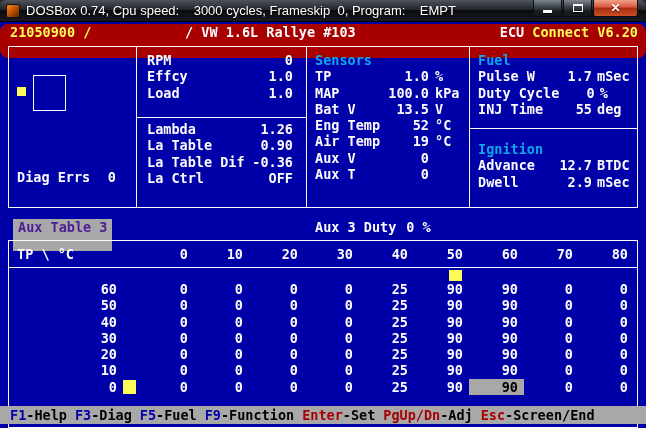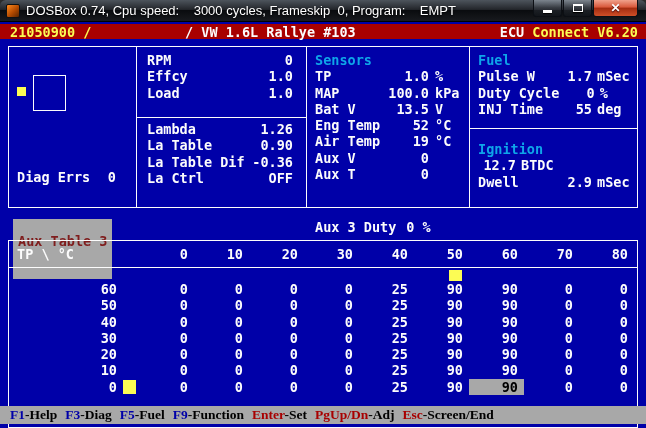--- a/index.html
+++ b/index.html
@@ -24,21 +24,21 @@
   .glyph-min{width:9px;height:3px;background:#fff;margin-top:7px;box-shadow:0 1px 1px #000;}
   .glyph-max{width:10px;height:8px;border:1px solid #fff;border-top:2px solid #fff;box-sizing:border-box;box-shadow:0 1px 1px #000;}
   .glyph-close{color:#fff;font-family:"Liberation Sans",sans-serif;font-size:12px;font-weight:bold;
     line-height:15px;text-shadow:0 1px 1px #400;}
 
   
   .screen{position:absolute;top:22px;left:0;width:646px;height:406px;background:#0000A8;
     color:#FCFCFC;font-size:13.5px;line-height:16.3px;font-weight:bold;}
   .y{color:#FCFC54;} .w{color:#FCFCFC;}
 
-  .redbar{position:absolute;top:2px;left:0;width:100%;height:15px;background:#A80000;line-height:17px;}
+  .redbar{position:absolute;top:2px;left:0;width:100%;height:34px;background:#A80000;line-height:17px;border-radius:8px;}
   .redbar .rid{position:absolute;left:10px;white-space:pre;}
   .redbar .rmid{position:absolute;left:185px;white-space:pre;}
   .redbar .rright{position:absolute;right:8px;white-space:pre;}
 
   
   .panel-box{position:absolute;left:8px;top:24px;width:630px;height:162px;
     border:1px solid #FCFCFC;box-sizing:border-box;}
   .pcol{position:absolute;top:0;height:100%;box-sizing:border-box;}
   .pcol1{left:0;width:127px;}
   .pcol2{left:127px;width:170px;border-left:1px solid #FCFCFC;}
@@ -60,42 +60,42 @@
   .funit{width:40px;padding-left:5px;white-space:pre;}
   .led{position:absolute;left:8px;top:40px;width:9px;height:9px;background:#FCFC54;}
   .indicator{position:absolute;left:24px;top:28px;width:31px;height:34px;border:1px solid #FCFCFC;}
   .diagrow{position:absolute;left:0;top:122px;width:100%;display:flex;
     padding:0 20px 0 8px;box-sizing:border-box;}
   .diagrow .plabel{flex:1;}
   .diagrow .dv{text-align:right;white-space:pre;}
 
   
   .aux-chip{position:absolute;left:13px;top:197px;height:32px;line-height:16px;background:#A8A8A8;
-    color:#7f1d1d;padding:14px 5px;white-space:pre;}
+    color:#4c1d95;padding:0 5px;white-space:pre;}
   .aux-duty{position:absolute;left:315px;top:197px;display:flex;height:16px;line-height:16px;}
   .aux-duty .dvv{margin-left:10px;} .aux-duty .dvu{margin-left:8px;}
 
   .aux-box{position:absolute;left:8px;top:218px;width:630px;height:188px;
     border:1px solid #FCFCFC;box-sizing:border-box;}
   .thead{display:grid;grid-template-columns:130px repeat(9,55px);height:27px;
     border-bottom:1px solid #FCFCFC;align-items:center;box-sizing:border-box;}
   .corner{padding-left:8px;white-space:pre;}
   .th{text-align:right;padding-right:6px;}
   .tbody{position:absolute;top:40px;left:0;width:100%;}
   .trow{display:grid;grid-template-columns:130px repeat(9,55px);height:16.3px;align-items:center;}
   .tlabel{text-align:right;padding-right:22px;}
   .td{text-align:right;padding-right:6px;}
   .td.selected{background:#A8A8A8;color:#000;}
   .col-marker{position:absolute;left:440px;top:29px;width:13px;height:11px;background:#FCFC54;}
   .row-marker{position:absolute;left:114px;top:139px;width:13px;height:14px;background:#FCFC54;}
 
   
   .fbar{position:absolute;left:0;top:384px;width:100%;height:18px;background:#A8A8A8;
     display:flex;gap:8px;padding-left:10px;line-height:18px;color:#000;box-sizing:border-box;}
-  .fk{white-space:pre;font-family:Liberation Serif, serif;}
+  .fk{white-space:pre;}
   .kb-blue{color:#0000A8;} .kb-red{color:#A80000;} .kd{color:#000;}
 </style>
 </head>
 <body>
 
 <div class="window">
 
   <div class="titlebar">
     <div class="dosbox-icon"></div>
     <span class="title-text">DOSBox 0.74, Cpu speed:    3000 cycles, Frameskip  0, Program:    EMPT</span>
@@ -224,20 +224,21 @@
           <div class="frow">
             <span class="flabel">INJ Time</span>
             <span class="fvalue">55</span>
             <span class="funit">deg</span>
           </div>
         </div>
         <div class="hdiv" style="top:81px"></div>
         <div class="block" style="top:94px">
           <div class="ptitle">Ignition</div>
           <div class="frow">
+            <span class="flabel">Advance</span>
             <span class="fvalue">12.7</span>
             <span class="funit">BTDC</span>
           </div>
           <div class="frow">
             <span class="flabel">Dwell</span>
             <span class="fvalue">2.9</span>
             <span class="funit">mSec</span>
           </div>
         </div>
       </div>

